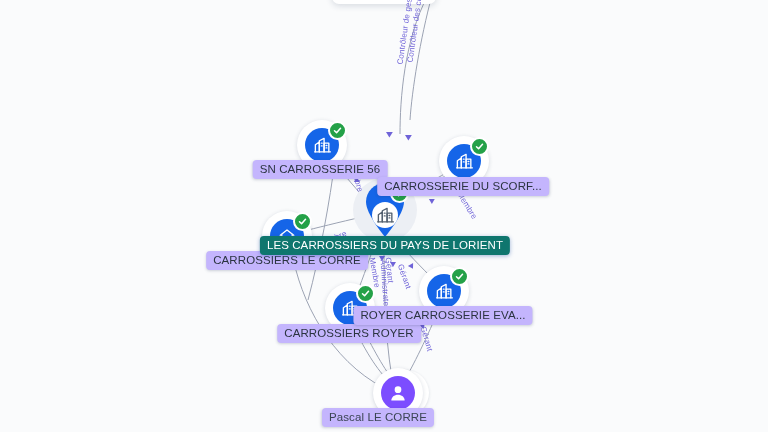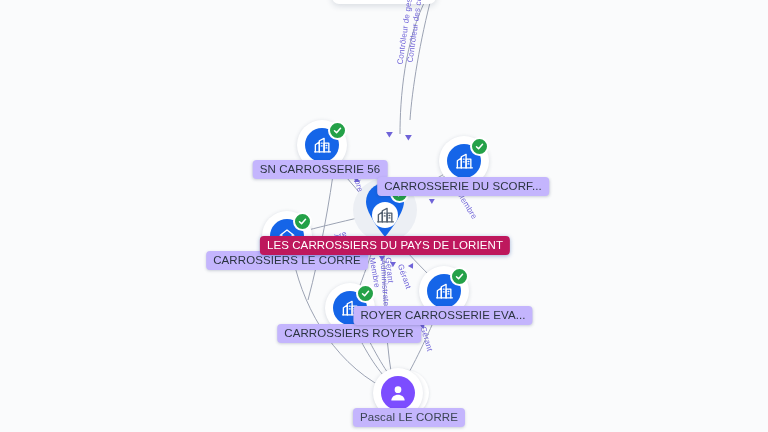--- a/index.html
+++ b/index.html
@@ -83,21 +83,21 @@
     border-radius:4px;
     padding:3px 7px 4px 7px;
     font-size:11.5px;
     color:#2b3440;
     white-space:nowrap;
     box-shadow:0 1px 3px rgba(40,55,90,.22);
     letter-spacing:.1px;
     z-index:20;
   }
   .lbl.sel{
-    background:#be185d;color:#fff;font-weight:400;
+    background:#0f766e;color:#fff;font-weight:400;
     box-shadow:0 1px 4px rgba(20,70,160,.4);
     z-index:30;
   }
   .lbl.person{color:#3b4554;}
 
   
   .elbl{
     position:absolute;
     font-size:8px;
     color:#6f63d8;
@@ -299,16 +299,16 @@
         <div class="stack2"></div>
         <div class="stack1"></div>
         <div class="halo"></div>
         <div class="circle" style="background:#7c4dff">
           <svg viewBox="0 0 24 24" width="20" height="20" fill="#ffffff">
             <circle cx="12" cy="8" r="4"></circle>
             <path d="M4 21c0-4.4 3.6-7 8-7s8 2.6 8 7z"></path>
           </svg>
         </div>
       </div>
-      <div class="lbl person" style="left: 409px; top: 408px;">Pascal LE CORRE</div>
+      <div class="lbl person" style="left: 378px; top: 408px;">Pascal LE CORRE</div>
     </div>
 
 </div>
 
 </body></html>

